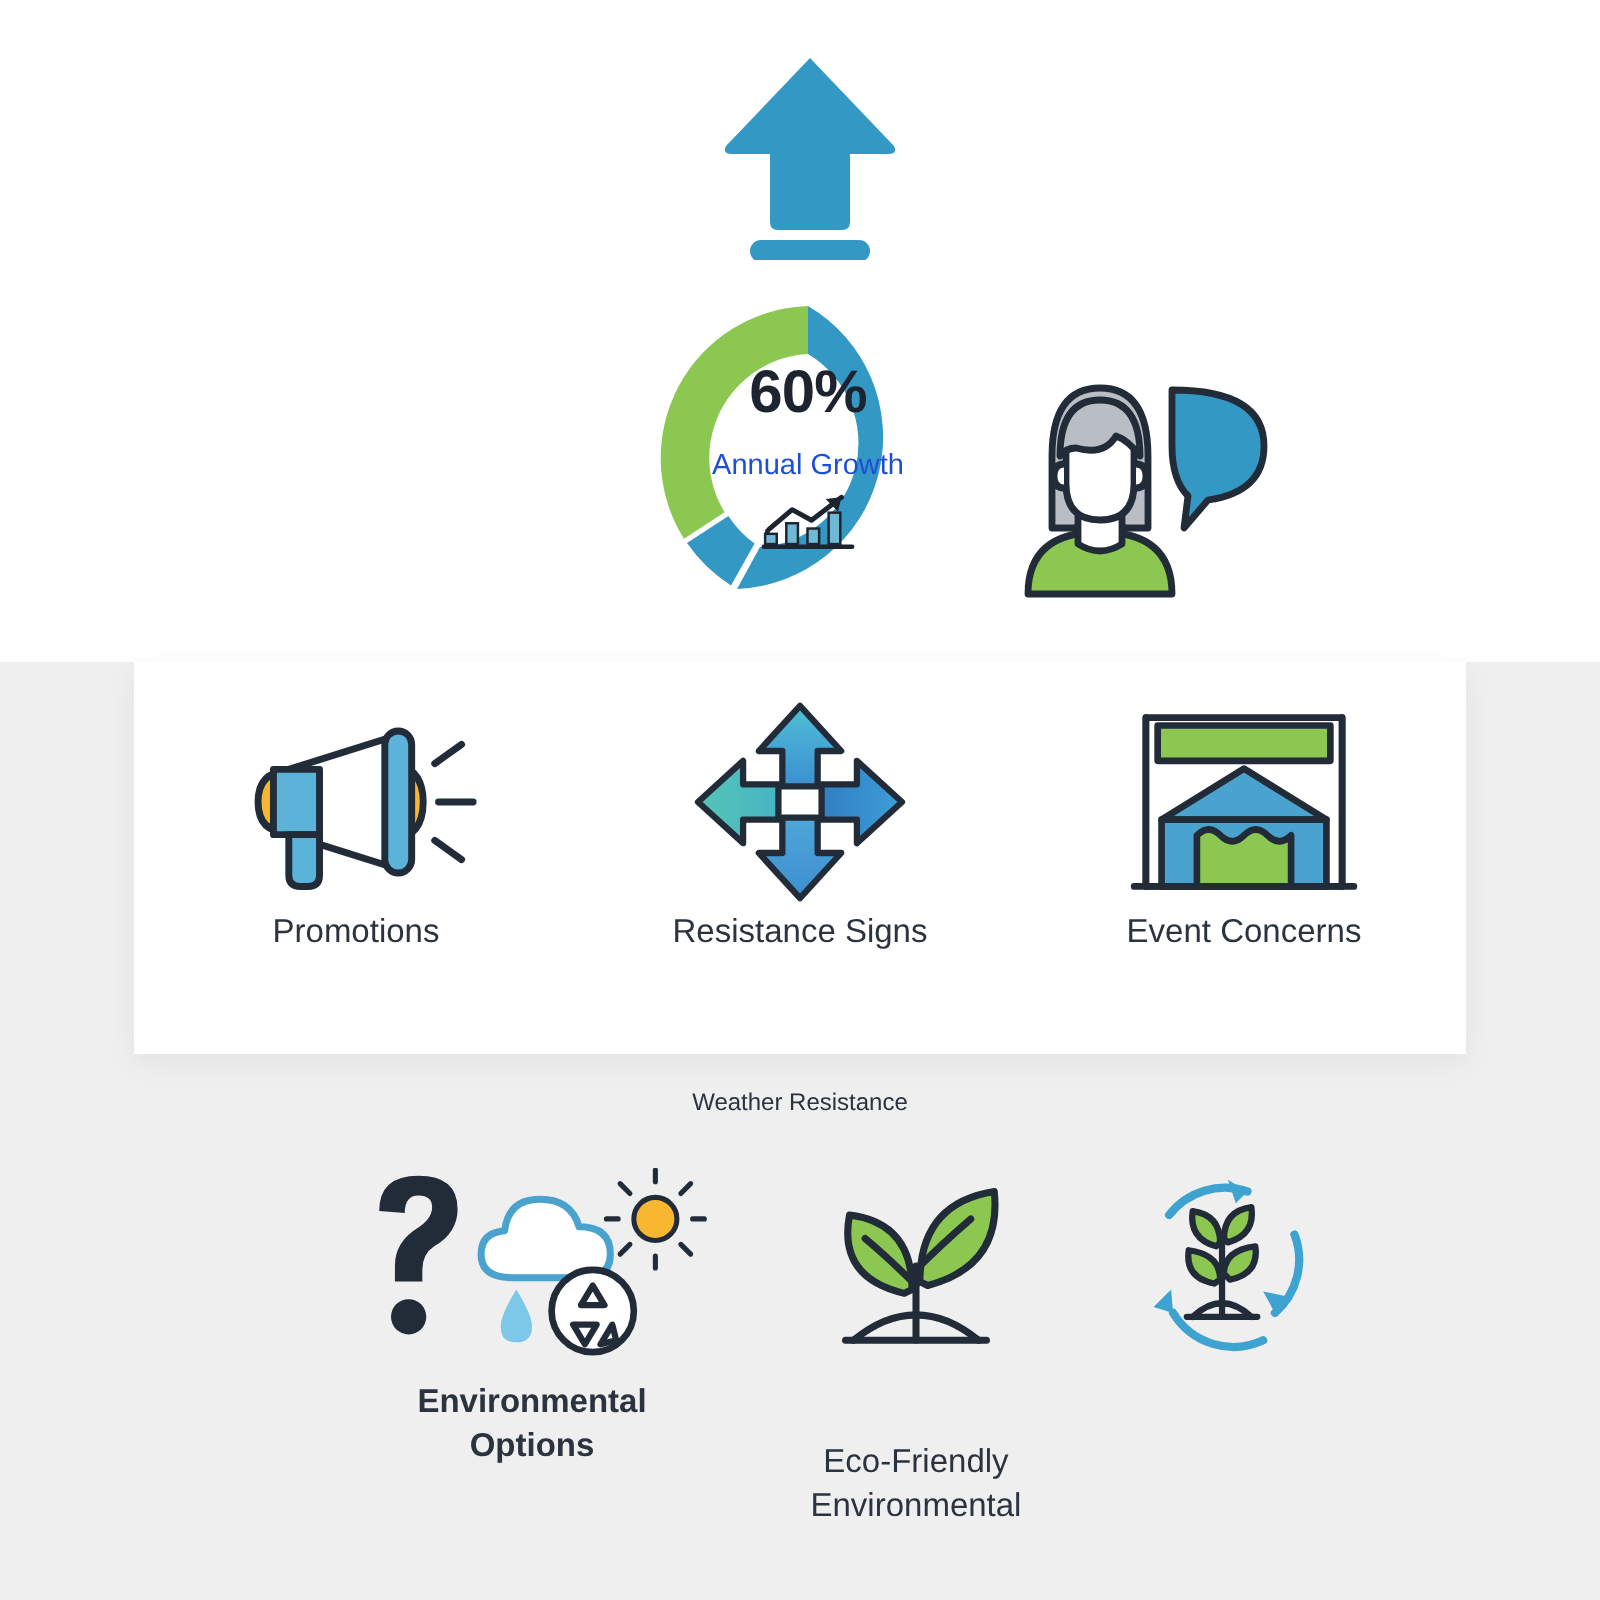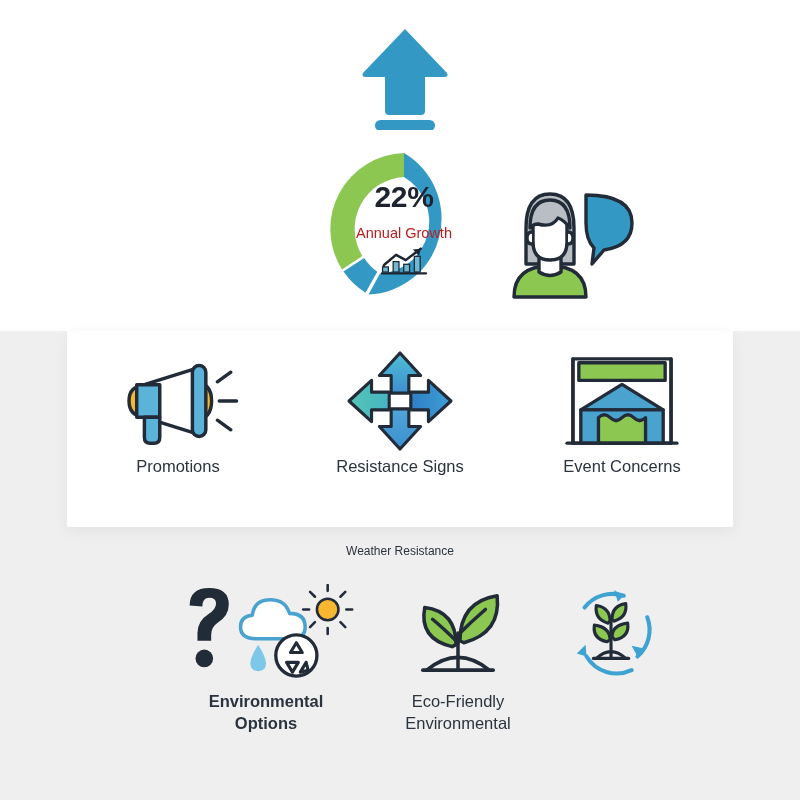--- a/index.html
+++ b/index.html
@@ -60,21 +60,21 @@
   }
   .donut-pct {
     font-size: 30px;
     font-weight: bold;
     color: #1d2430;
     line-height: 1.02;
     letter-spacing: -0.4px;
   }
   .donut-sub {
     font-size: 14.5px;
-    color: #b91c1c;
+    color: #1d4ed8;
     line-height: 1.2;
     margin-top: 12px;
   }
   .donut-icon {
     margin-top: 4px;
     height: 30px;
   }
 
   
   .person-wrap {
@@ -141,21 +141,21 @@
     width: 540px;
     display: flex;
     align-items: flex-start;
   }
   .bottom-cell {
     display: flex;
     flex-direction: column;
     align-items: center;
   }
   .bottom-cell.c1 { width: 232px; font-weight: bold; }
-  .bottom-cell.c2 { width: 152px; }
+  .bottom-cell.c2 { width: 152px; gap: 30px; }
   .bottom-cell.c3 { width: 156px; }
   .bottom-icon {
     height: 96px;
     display: flex;
     align-items: center;
     justify-content: center;
   }
   .bottom-label {
     font-size: 16.5px;
     color: #2b333f;
@@ -181,21 +181,21 @@
   <div class="donut-wrap">
     <svg viewBox="0 0 172 172" width="172" height="172" aria-hidden="true">
 
       <path d="M86 10 A76 76 0 0 1 50.5 151.5 L62 130.5 A52 52 0 0 0 86 34 Z" fill="#3399C4"></path>
 
       <path d="M47.5 149.7 A76 76 0 0 1 25.5 128.5 L46.2 115 A52 52 0 0 0 59.3 128.8 Z" fill="#3399C4"></path>
 
       <path d="M24 126.4 A76 76 0 0 1 86 10 L86 34 A52 52 0 0 0 44.3 113.1 Z" fill="#8CC751"></path>
     </svg>
     <div class="donut-center">
-      <div class="donut-pct">22%</div>
+      <div class="donut-pct">60%</div>
       <div class="donut-sub">Annual Growth</div>
       <div class="donut-icon">
         <svg viewBox="0 0 56 34" width="52" height="30" aria-hidden="true">
           <g fill="none" stroke="#1d2430" stroke-width="2.6" stroke-linecap="round" stroke-linejoin="round">
             <path d="M5 29 L5 22"></path>
             <path d="M3 31 L53 31"></path>
           </g>
           <g fill="#1d2430">
             <rect x="3" y="23" width="8" height="7"></rect>
             <rect x="15" y="17" width="8" height="13"></rect>

